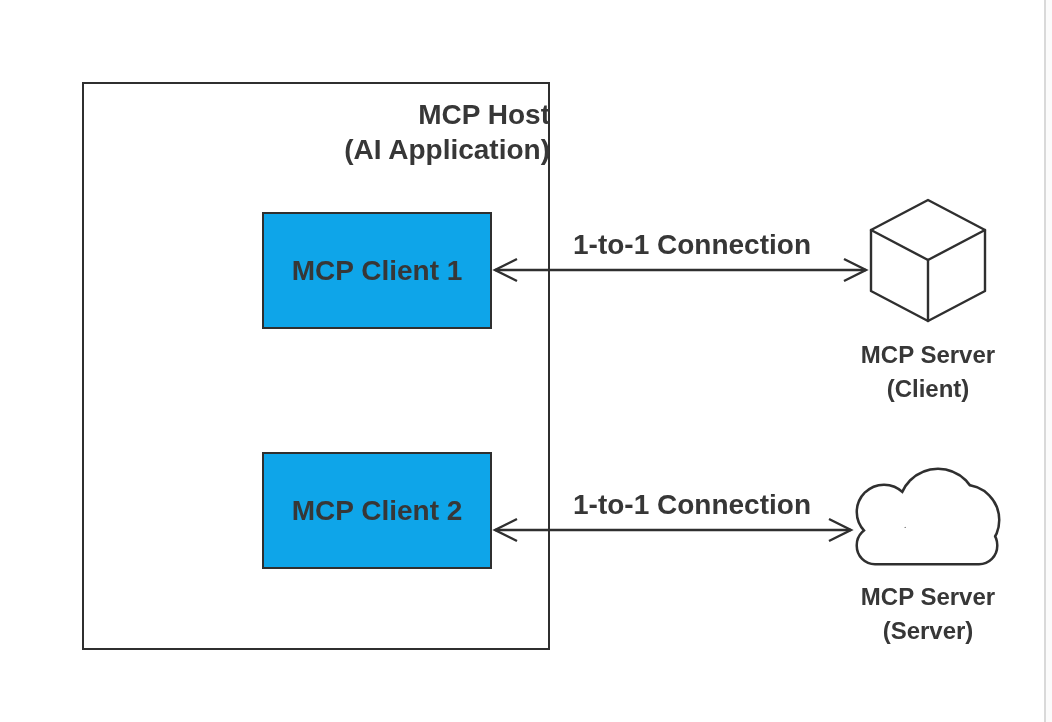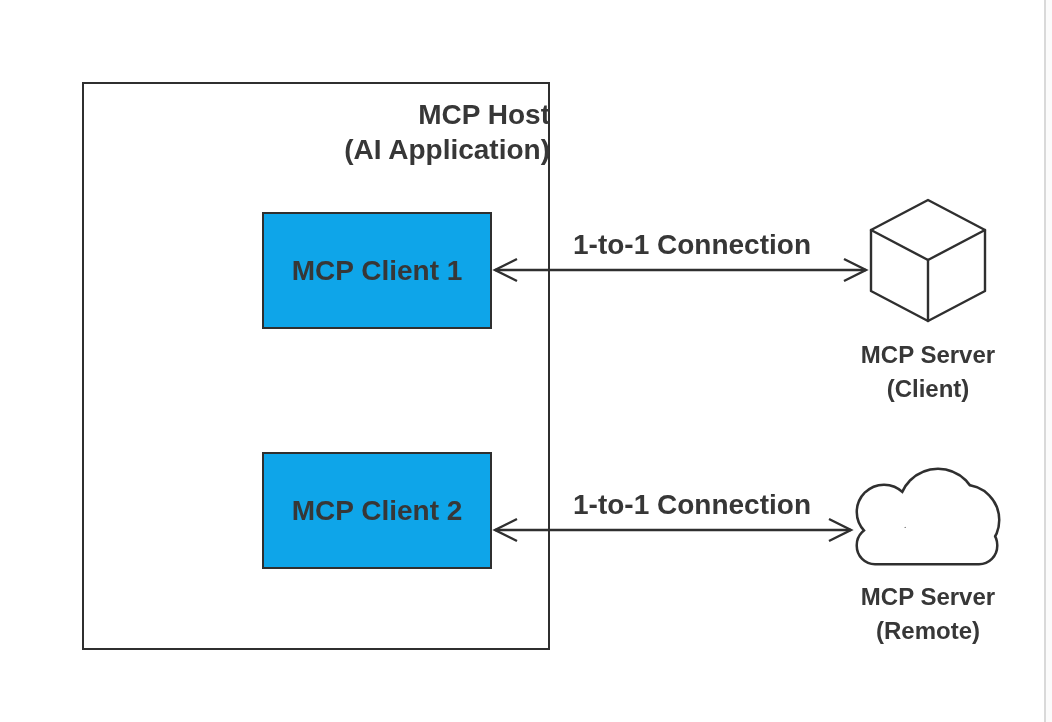--- a/index.html
+++ b/index.html
@@ -123,21 +123,21 @@
 
   <div class="conn-label conn-1">1-to-1 Connection</div>
   <div class="conn-label conn-2">1-to-1 Connection</div>
 
   <div class="server-label server-1">
     <span>MCP Server</span>
     <span>(Client)</span>
   </div>
   <div class="server-label server-2">
     <span>MCP Server</span>
-    <span>(Remote)</span>
+    <span>(Server)</span>
   </div>
 
   <svg class="overlay" viewBox="0 0 1052 722" xmlns="http://www.w3.org/2000/svg">
 
     <g stroke="#2f2f2f" stroke-width="2.4" fill="none">
       <line x1="495" y1="270" x2="866" y2="270"></line>
       <polyline points="517,259 495,270 517,281"></polyline>
       <polyline points="844,259 866,270 844,281"></polyline>
     </g>
 

